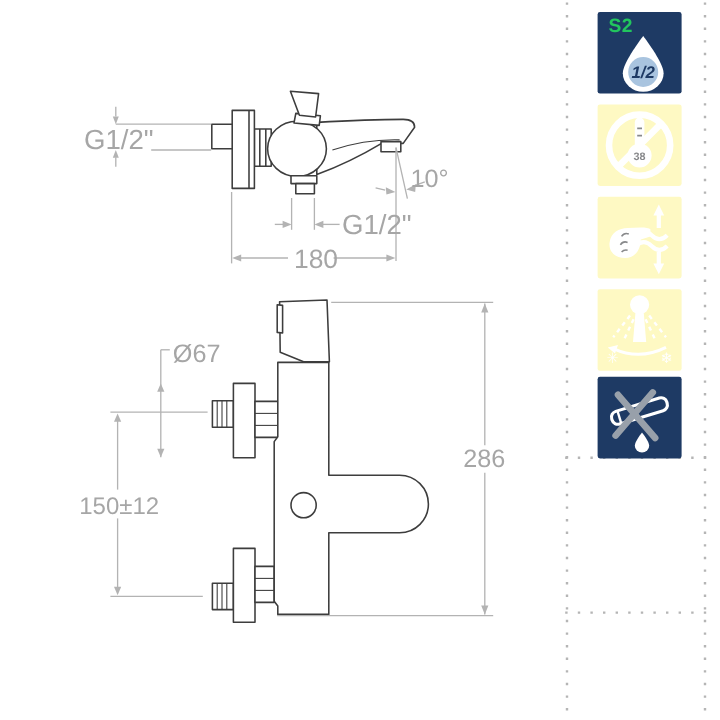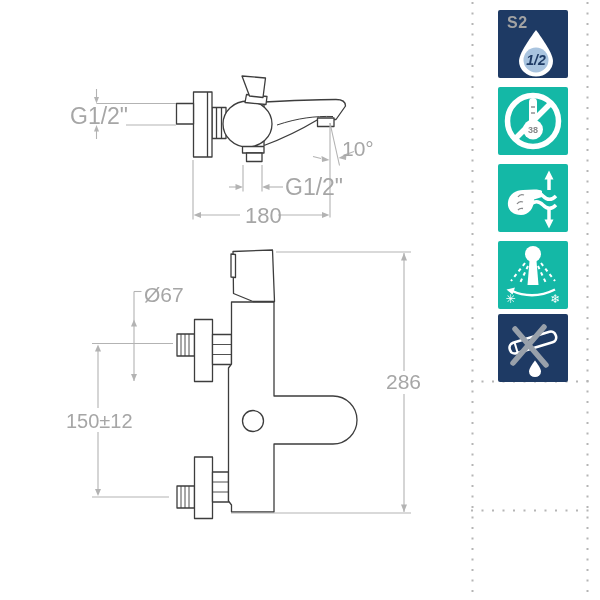--- a/index.html
+++ b/index.html
@@ -2,22 +2,22 @@
 <html><head>
 <meta charset="utf-8">
 <style>
   html,body{margin:0;padding:0;background:#ffffff;}
   #stage{position:relative;width:600px;height:600px;background:#fff;
          font-family:"Liberation Sans",sans-serif;overflow:hidden;}
   #drawing-svg{position:absolute;left:0;top:0;}
   .dim-text{fill:#a6a6a6;font-family:"Liberation Sans",sans-serif;}
   .icon-box{position:absolute;left:498px;width:70px;height:68px;border-radius:2px;}
   .icon-navy{background:#1e3a64;}
-  .icon-gray{background:#14b8a6;}
-  .s2-label{position:absolute;left:9px;top:4px;color:#a3a3a3;font-weight:bold;
+  .icon-gray{background:#fef9c3;}
+  .s2-label{position:absolute;left:9px;top:4px;color:#22c55e;font-weight:bold;
             font-size:16px;letter-spacing:.5px;}
   .drop-svg{position:absolute;left:15px;top:19px;}
   .glyph{font-family:"DejaVu Sans",sans-serif;}
 </style>
 </head>
 <body>
 
 <div id="stage">
 
   <svg id="drawing-svg" width="600" height="600" viewBox="0 0 600 600">

